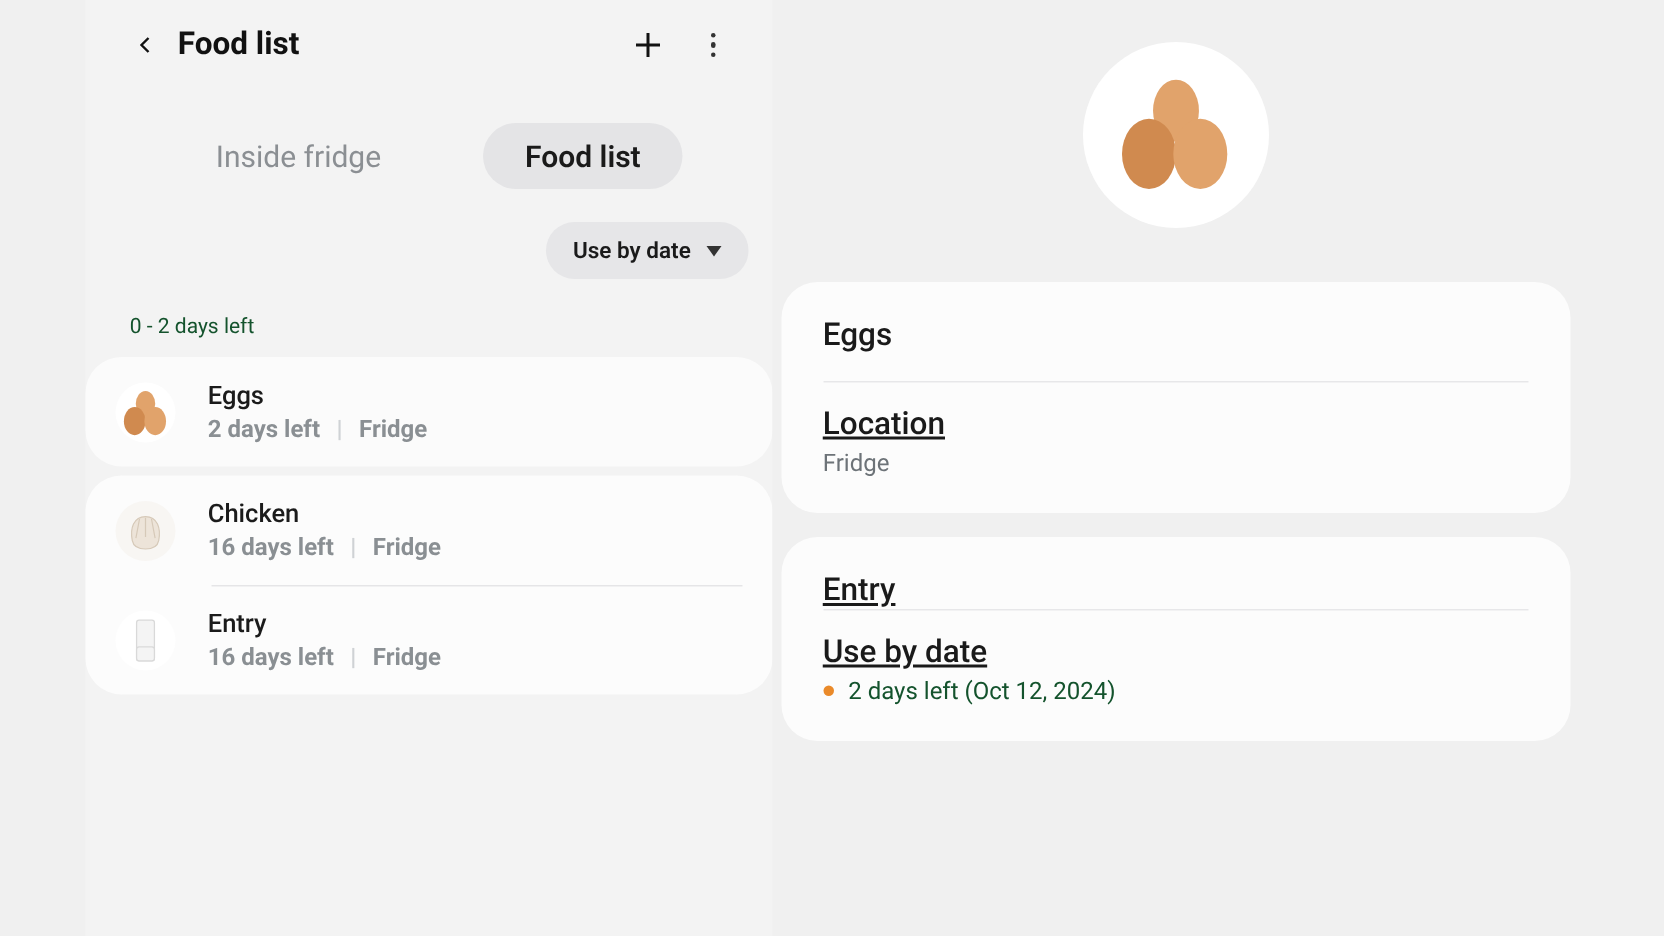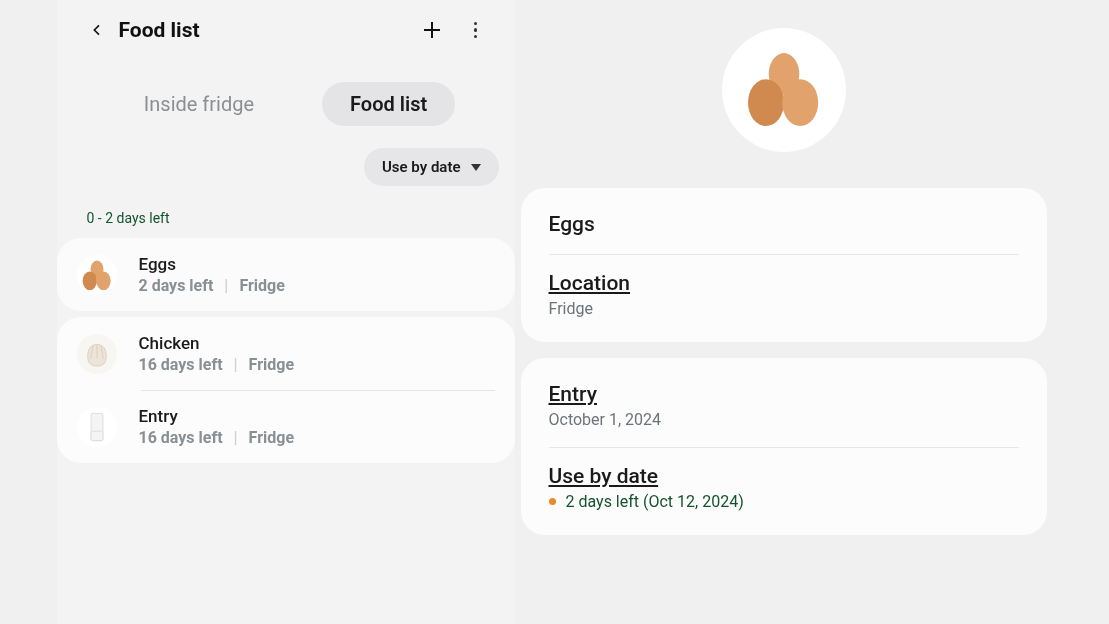--- a/index.html
+++ b/index.html
@@ -297,21 +297,20 @@
 
     <div class="detail-card">
       <div class="detail-title">Eggs</div>
       <div class="detail-divider"></div>
       <div class="detail-label">Location</div>
       <div class="detail-value">Fridge</div>
     </div>
 
     <div class="detail-card">
       <div class="detail-label" style="padding-top:0">Entry</div>
-      <div class="detail-value" style="padding-bottom:18px">October 1, 2024</div>
       <div class="detail-divider"></div>
       <div class="detail-label">Use by date</div>
       <div class="use-by-row">
         <span class="dot-warn"></span>
         <span class="use-by-text">2 days left (Oct 12, 2024)</span>
       </div>
     </div>
   </div>
 </div>
 

